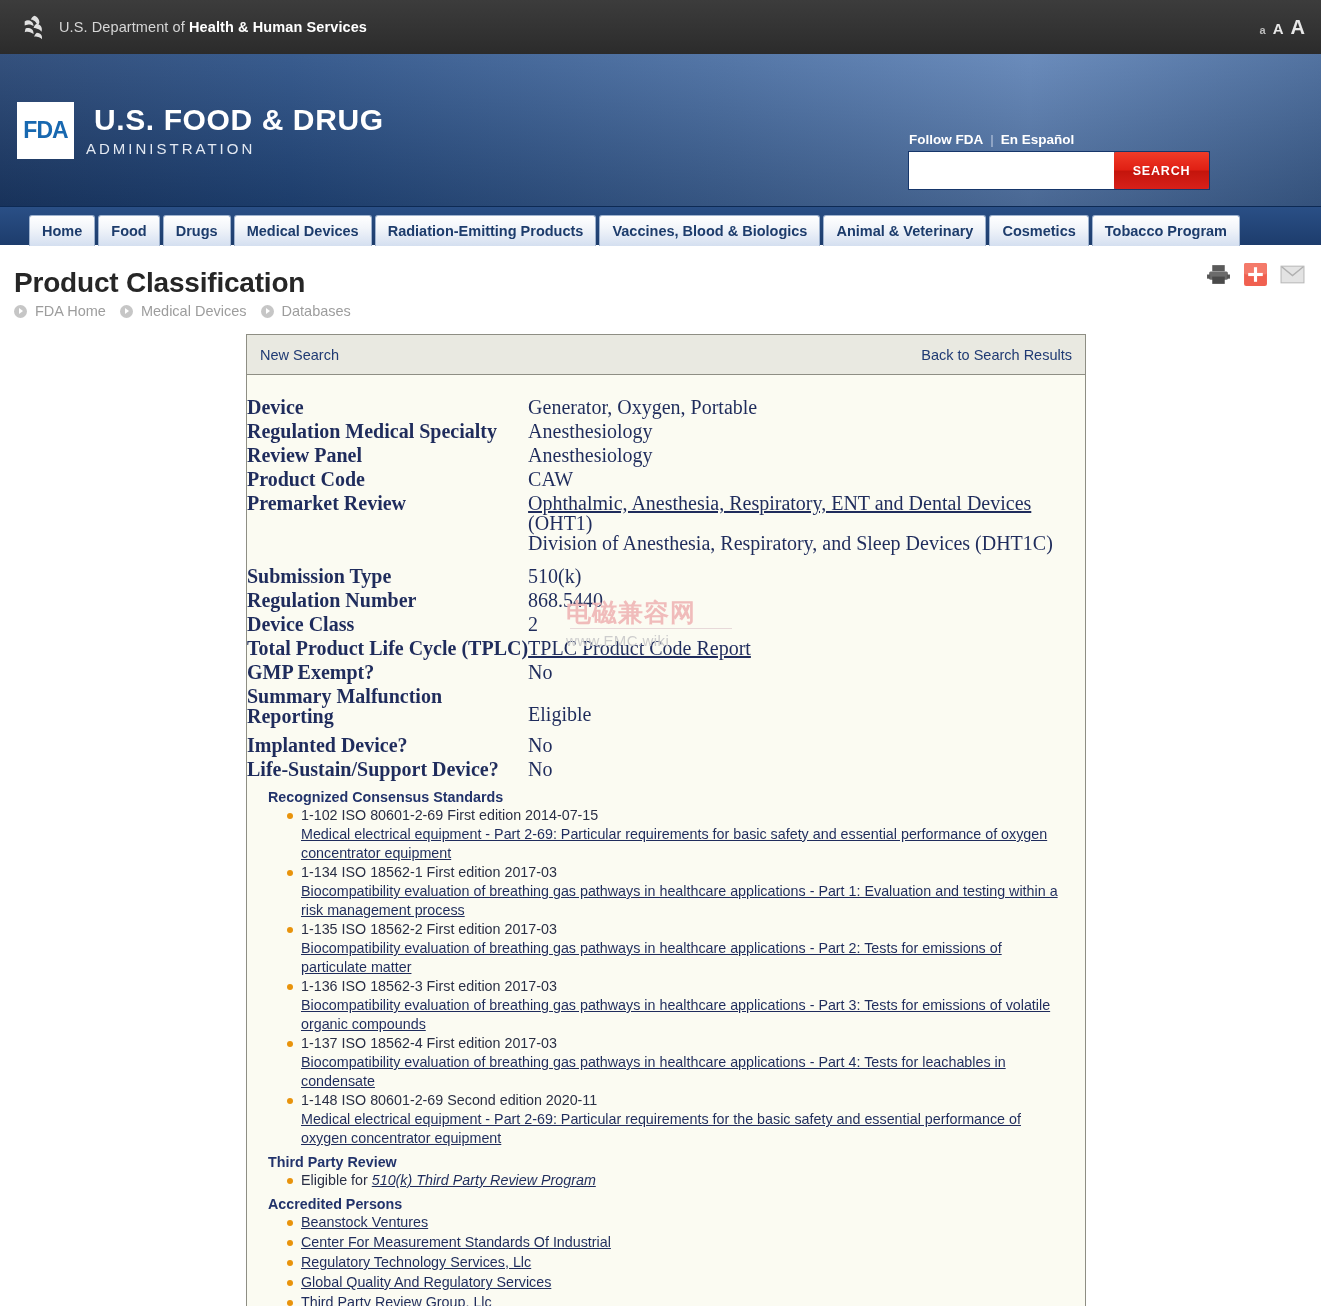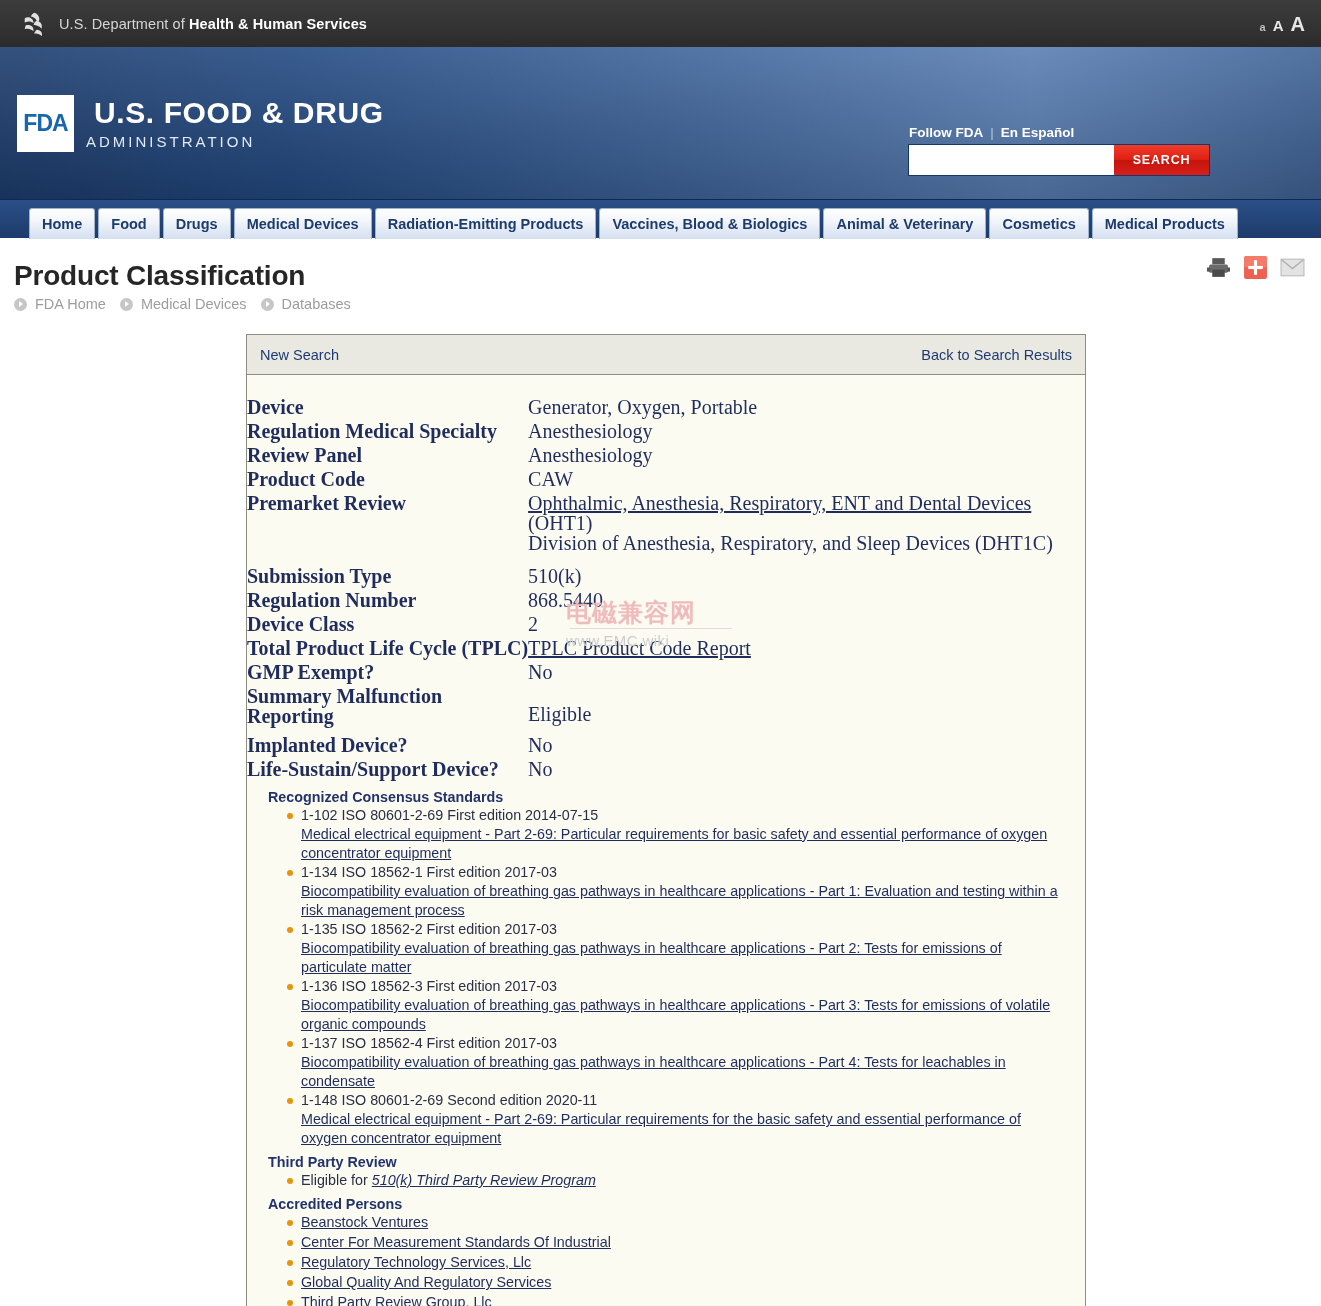--- a/index.html
+++ b/index.html
@@ -11,21 +11,21 @@
   .page {
     position: relative;
     width: 1321px;
     height: 1306px;
     overflow: hidden;
     background: #ffffff;
   }
 
   
   .hhs-bar {
-    height: 47px;
+    height: 54px;
     background: linear-gradient(to bottom, #3c3c3c 0%, #343434 50%, #2b2b2b 100%);
     display: flex;
     align-items: center;
     padding: 0 18px 0 20px;
     position: relative;
   }
   .hhs-logo { width: 30px; height: 30px; flex: 0 0 auto; margin-right: 9px; }
   .hhs-text {
     color: #d6d6d6;
     font-size: 14.5px;
@@ -105,21 +105,21 @@
     font-weight: bold;
     white-space: nowrap;
     margin-bottom: 5px;
     text-align: left;
   }
   .follow-row a { color: #ffffff; text-decoration: none; }
   .follow-sep { color: #b9c7dd; font-weight: normal; margin: 0 7px; }
   .search-wrap {
     display: flex;
     width: 300px;
-    height: 30px;
+    height: 37px;
     box-shadow: 0 0 0 1px #16366a;
   }
   .search-input {
     flex: 1 1 auto;
     border: 1px solid #ffffff;
     border-right: none;
     background: #ffffff;
     font-size: 12px;
     padding: 0 5px;
     outline: none;
@@ -380,21 +380,21 @@
 
   <div class="navbar">
     <div class="tab">Home</div>
     <div class="tab">Food</div>
     <div class="tab">Drugs</div>
     <div class="tab">Medical Devices</div>
     <div class="tab">Radiation-Emitting Products</div>
     <div class="tab">Vaccines, Blood &amp; Biologics</div>
     <div class="tab">Animal &amp; Veterinary</div>
     <div class="tab">Cosmetics</div>
-    <div class="tab">Medical Products</div>
+    <div class="tab">Tobacco Program</div>
   </div>
 
   <div class="heading-area">
     <div class="page-title">Product Classification</div>
     <div class="breadcrumb">
       <span class="bc-dot">
           <i></i>
         </span>
       <a class="bc-link">FDA Home</a>
       <span class="bc-dot">

